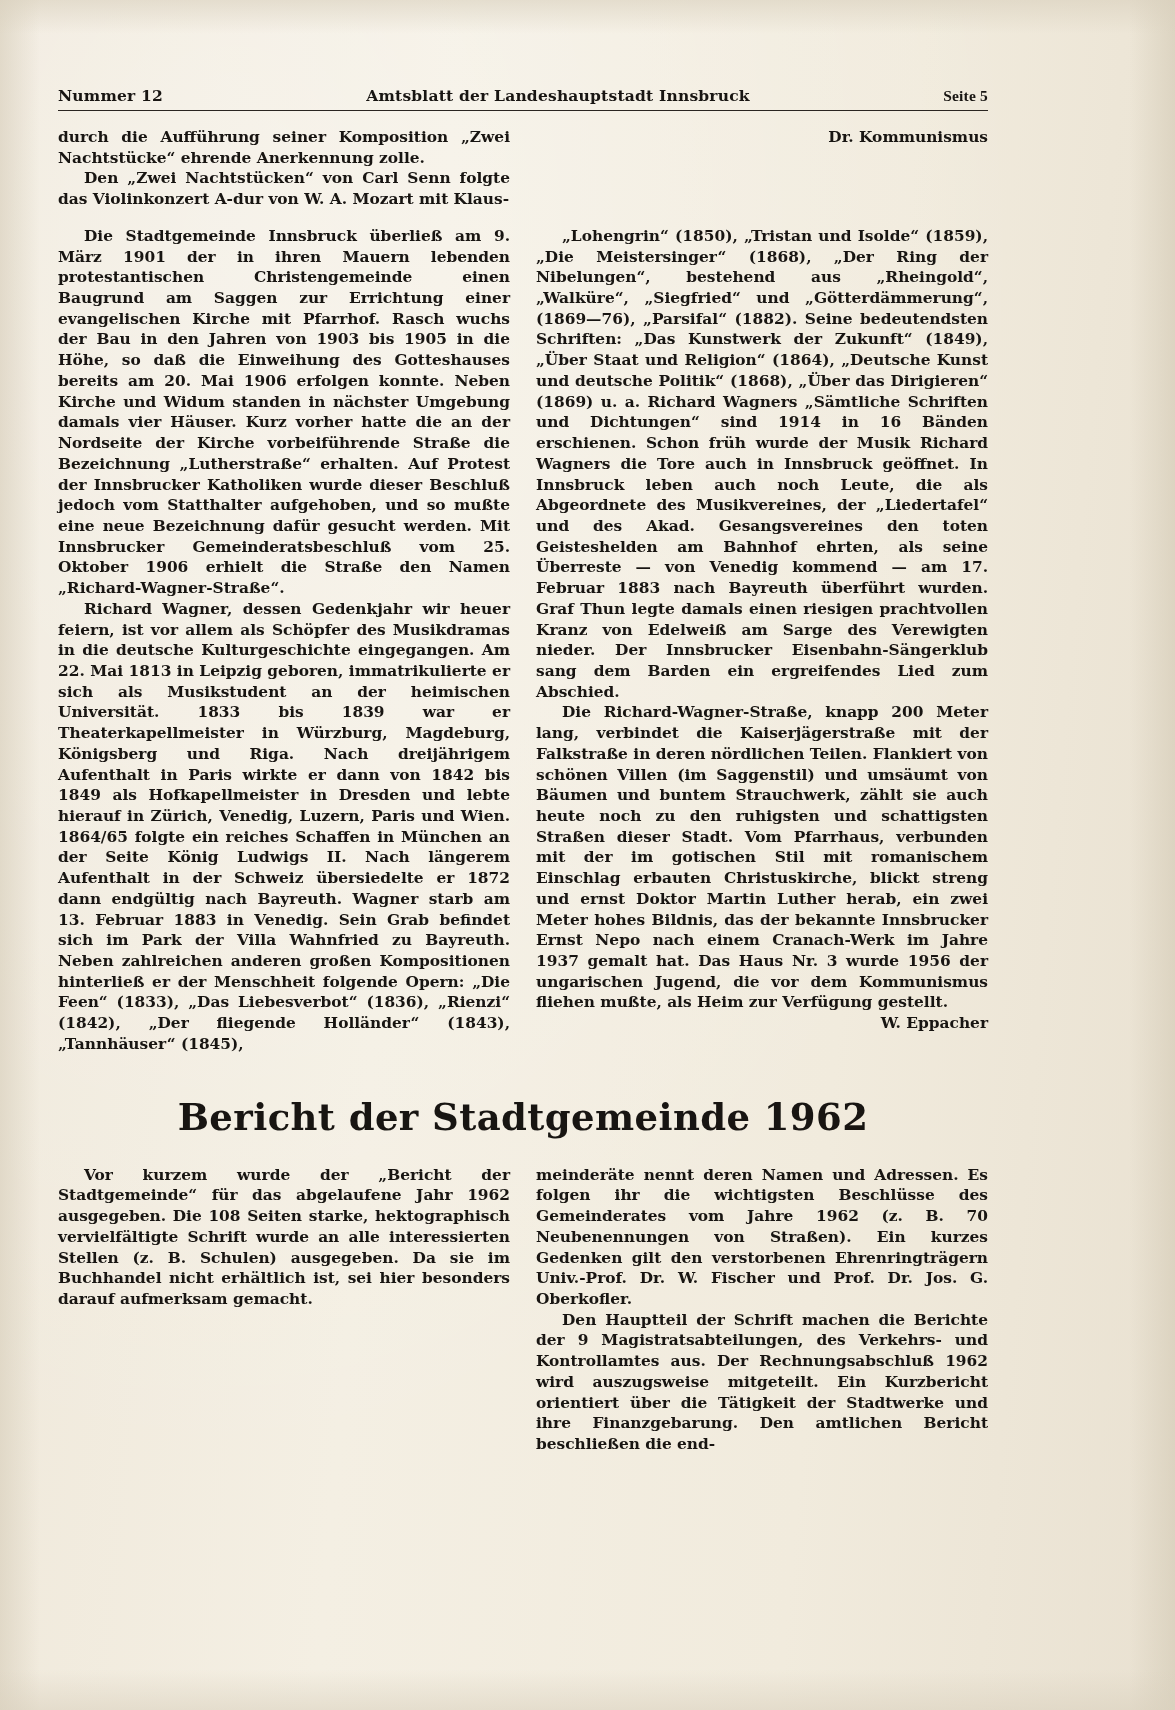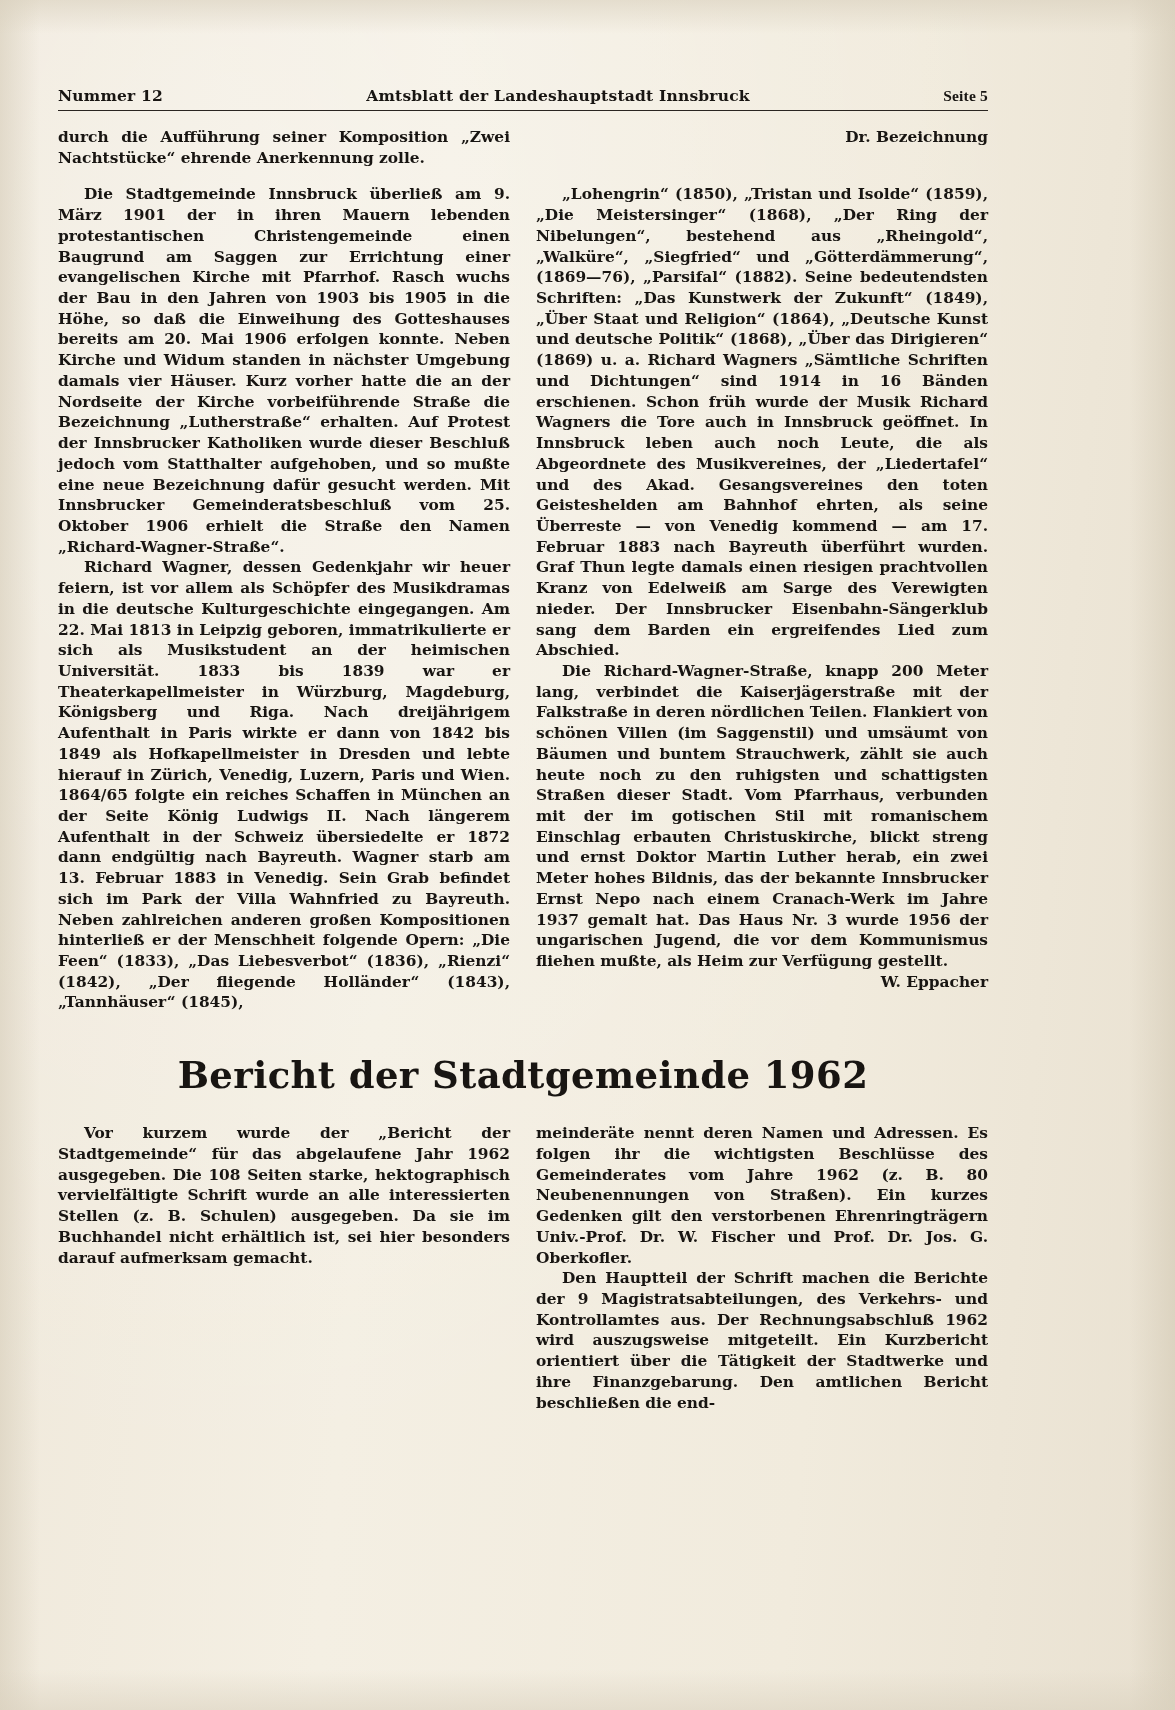--- a/index.html
+++ b/index.html
@@ -133,23 +133,24 @@
 
     <div class="running-head blackletter">
       <div class="rh-left">Nummer 12</div>
       <div class="rh-center">Amtsblatt der Landeshauptstadt Innsbruck</div>
       <div class="rh-right">Seite 5</div>
     </div>
 
     <div class="cols">
       <div class="col blackletter">
         <p>durch die Aufführung seiner Komposition „Zwei Nachtstücke“ ehrende Anerkennung zolle.</p>
+        <p class="indent">Den „Zwei Nachtstücken“ von Carl Senn folgte das Violinkonzert A-dur von W. A. Mozart mit Klaus-</p>
       </div>
       <div class="col blackletter">
-        <p class="right-align">Dr. Bezeichnung</p>
+        <p class="right-align">Dr. Kommunismus</p>
       </div>
     </div>
 
 
     <div class="cols">
       <div class="col blackletter">
         <p class="indent">Die Stadtgemeinde Innsbruck überließ am 9. März 1901 der in ihren Mauern lebenden protestantischen Christengemeinde einen Baugrund am Saggen zur Errichtung einer evangelischen Kirche mit Pfarrhof. Rasch wuchs der Bau in den Jahren von 1903 bis 1905 in die Höhe, so daß die Einweihung des Gotteshauses bereits am 20. Mai 1906 erfolgen konnte. Neben Kirche und Widum standen in nächster Umgebung damals vier Häuser. Kurz vorher hatte die an der Nordseite der Kirche vorbeiführende Straße die Bezeichnung „Lutherstraße“ erhalten. Auf Protest der Innsbrucker Katholiken wurde dieser Beschluß jedoch vom Statthalter aufgehoben, und so mußte eine neue Bezeichnung dafür gesucht werden. Mit Innsbrucker Gemeinderatsbeschluß vom 25. Oktober 1906 erhielt die Straße den Namen „Richard-Wagner-Straße“.</p>
         <p class="indent">Richard Wagner, dessen Gedenkjahr wir heuer feiern, ist vor allem als Schöpfer des Musikdramas in die deutsche Kulturgeschichte eingegangen. Am 22. Mai 1813 in Leipzig geboren, immatrikulierte er sich als Musikstudent an der heimischen Universität. 1833 bis 1839 war er Theaterkapellmeister in Würzburg, Magdeburg, Königsberg und Riga. Nach dreijährigem Aufenthalt in Paris wirkte er dann von 1842 bis 1849 als Hofkapellmeister in Dresden und lebte hierauf in Zürich, Venedig, Luzern, Paris und Wien. 1864/65 folgte ein reiches Schaffen in München an der Seite König Ludwigs II. Nach längerem Aufenthalt in der Schweiz übersiedelte er 1872 dann endgültig nach Bayreuth. Wagner starb am 13. Februar 1883 in Venedig. Sein Grab befindet sich im Park der Villa Wahnfried zu Bayreuth. Neben zahlreichen anderen großen Kompositionen hinterließ er der Menschheit folgende Opern: „Die Feen“ (1833), „Das Liebesverbot“ (1836), „Rienzi“ (1842), „Der fliegende Holländer“ (1843), „Tannhäuser“ (1845),</p>
       </div>
       <div class="col blackletter">
@@ -159,19 +160,19 @@
       </div>
     </div>
 
     <h1 class="headline-2 blackletter">Bericht der Stadtgemeinde 1962</h1>
 
     <div class="cols">
       <div class="col blackletter">
         <p class="indent">Vor kurzem wurde der „Bericht der Stadtgemeinde“ für das abgelaufene Jahr 1962 ausgegeben. Die 108 Seiten starke, hektographisch vervielfältigte Schrift wurde an alle interessierten Stellen (z. B. Schulen) ausgegeben. Da sie im Buchhandel nicht erhältlich ist, sei hier besonders darauf aufmerksam gemacht.</p>
       </div>
       <div class="col blackletter">
-        <p>meinderäte nennt deren Namen und Adressen. Es folgen ihr die wichtigsten Beschlüsse des Gemeinderates vom Jahre 1962 (z. B. 80 Neubenennungen von Straßen). Ein kurzes Gedenken gilt den verstorbenen Ehrenringträgern Univ.-Prof. Dr. W. Fischer und Prof. Dr. Jos. G. Oberkofler.</p>
+        <p>meinderäte nennt deren Namen und Adressen. Es folgen ihr die wichtigsten Beschlüsse des Gemeinderates vom Jahre 1962 (z. B. 70 Neubenennungen von Straßen). Ein kurzes Gedenken gilt den verstorbenen Ehrenringträgern Univ.-Prof. Dr. W. Fischer und Prof. Dr. Jos. G. Oberkofler.</p>
         <p class="indent">Den Hauptteil der Schrift machen die Berichte der 9 Magistratsabteilungen, des Verkehrs- und Kontrollamtes aus. Der Rechnungsabschluß 1962 wird auszugsweise mitgeteilt. Ein Kurzbericht orientiert über die Tätigkeit der Stadtwerke und ihre Finanzgebarung. Den amtlichen Bericht beschließen die end-</p>
       </div>
     </div>
 
   </div>
 </div>
 
 </body></html>

